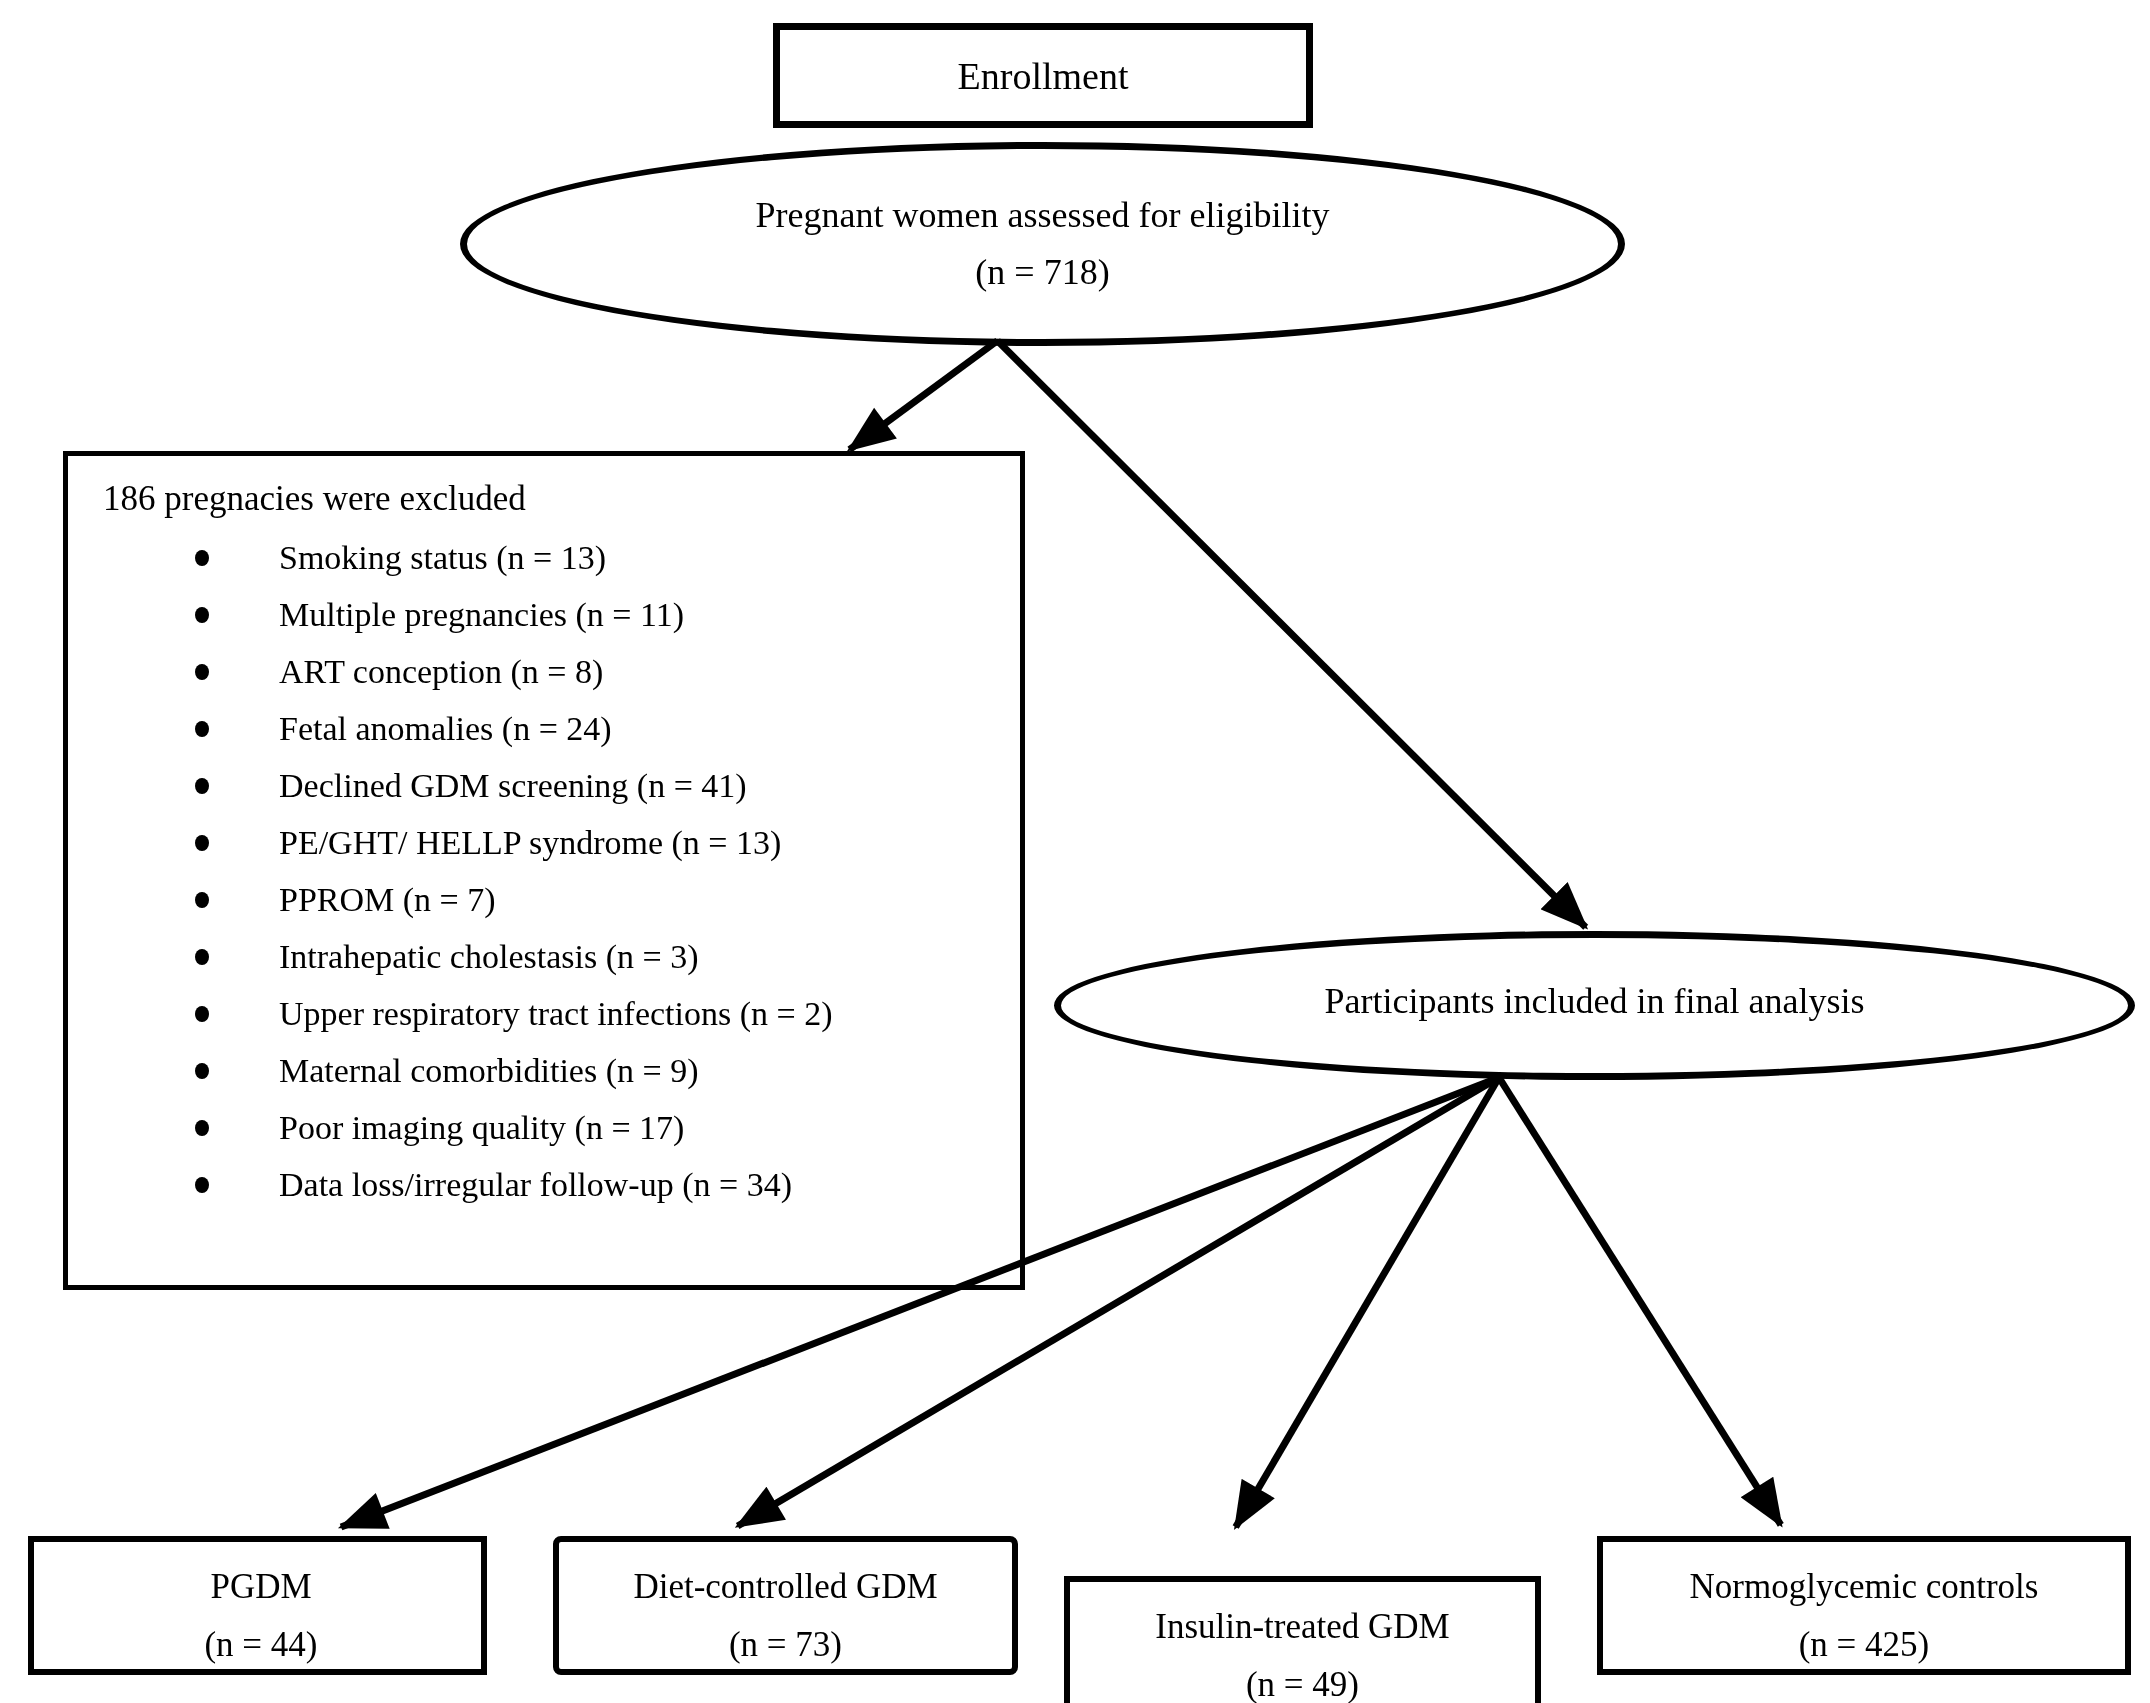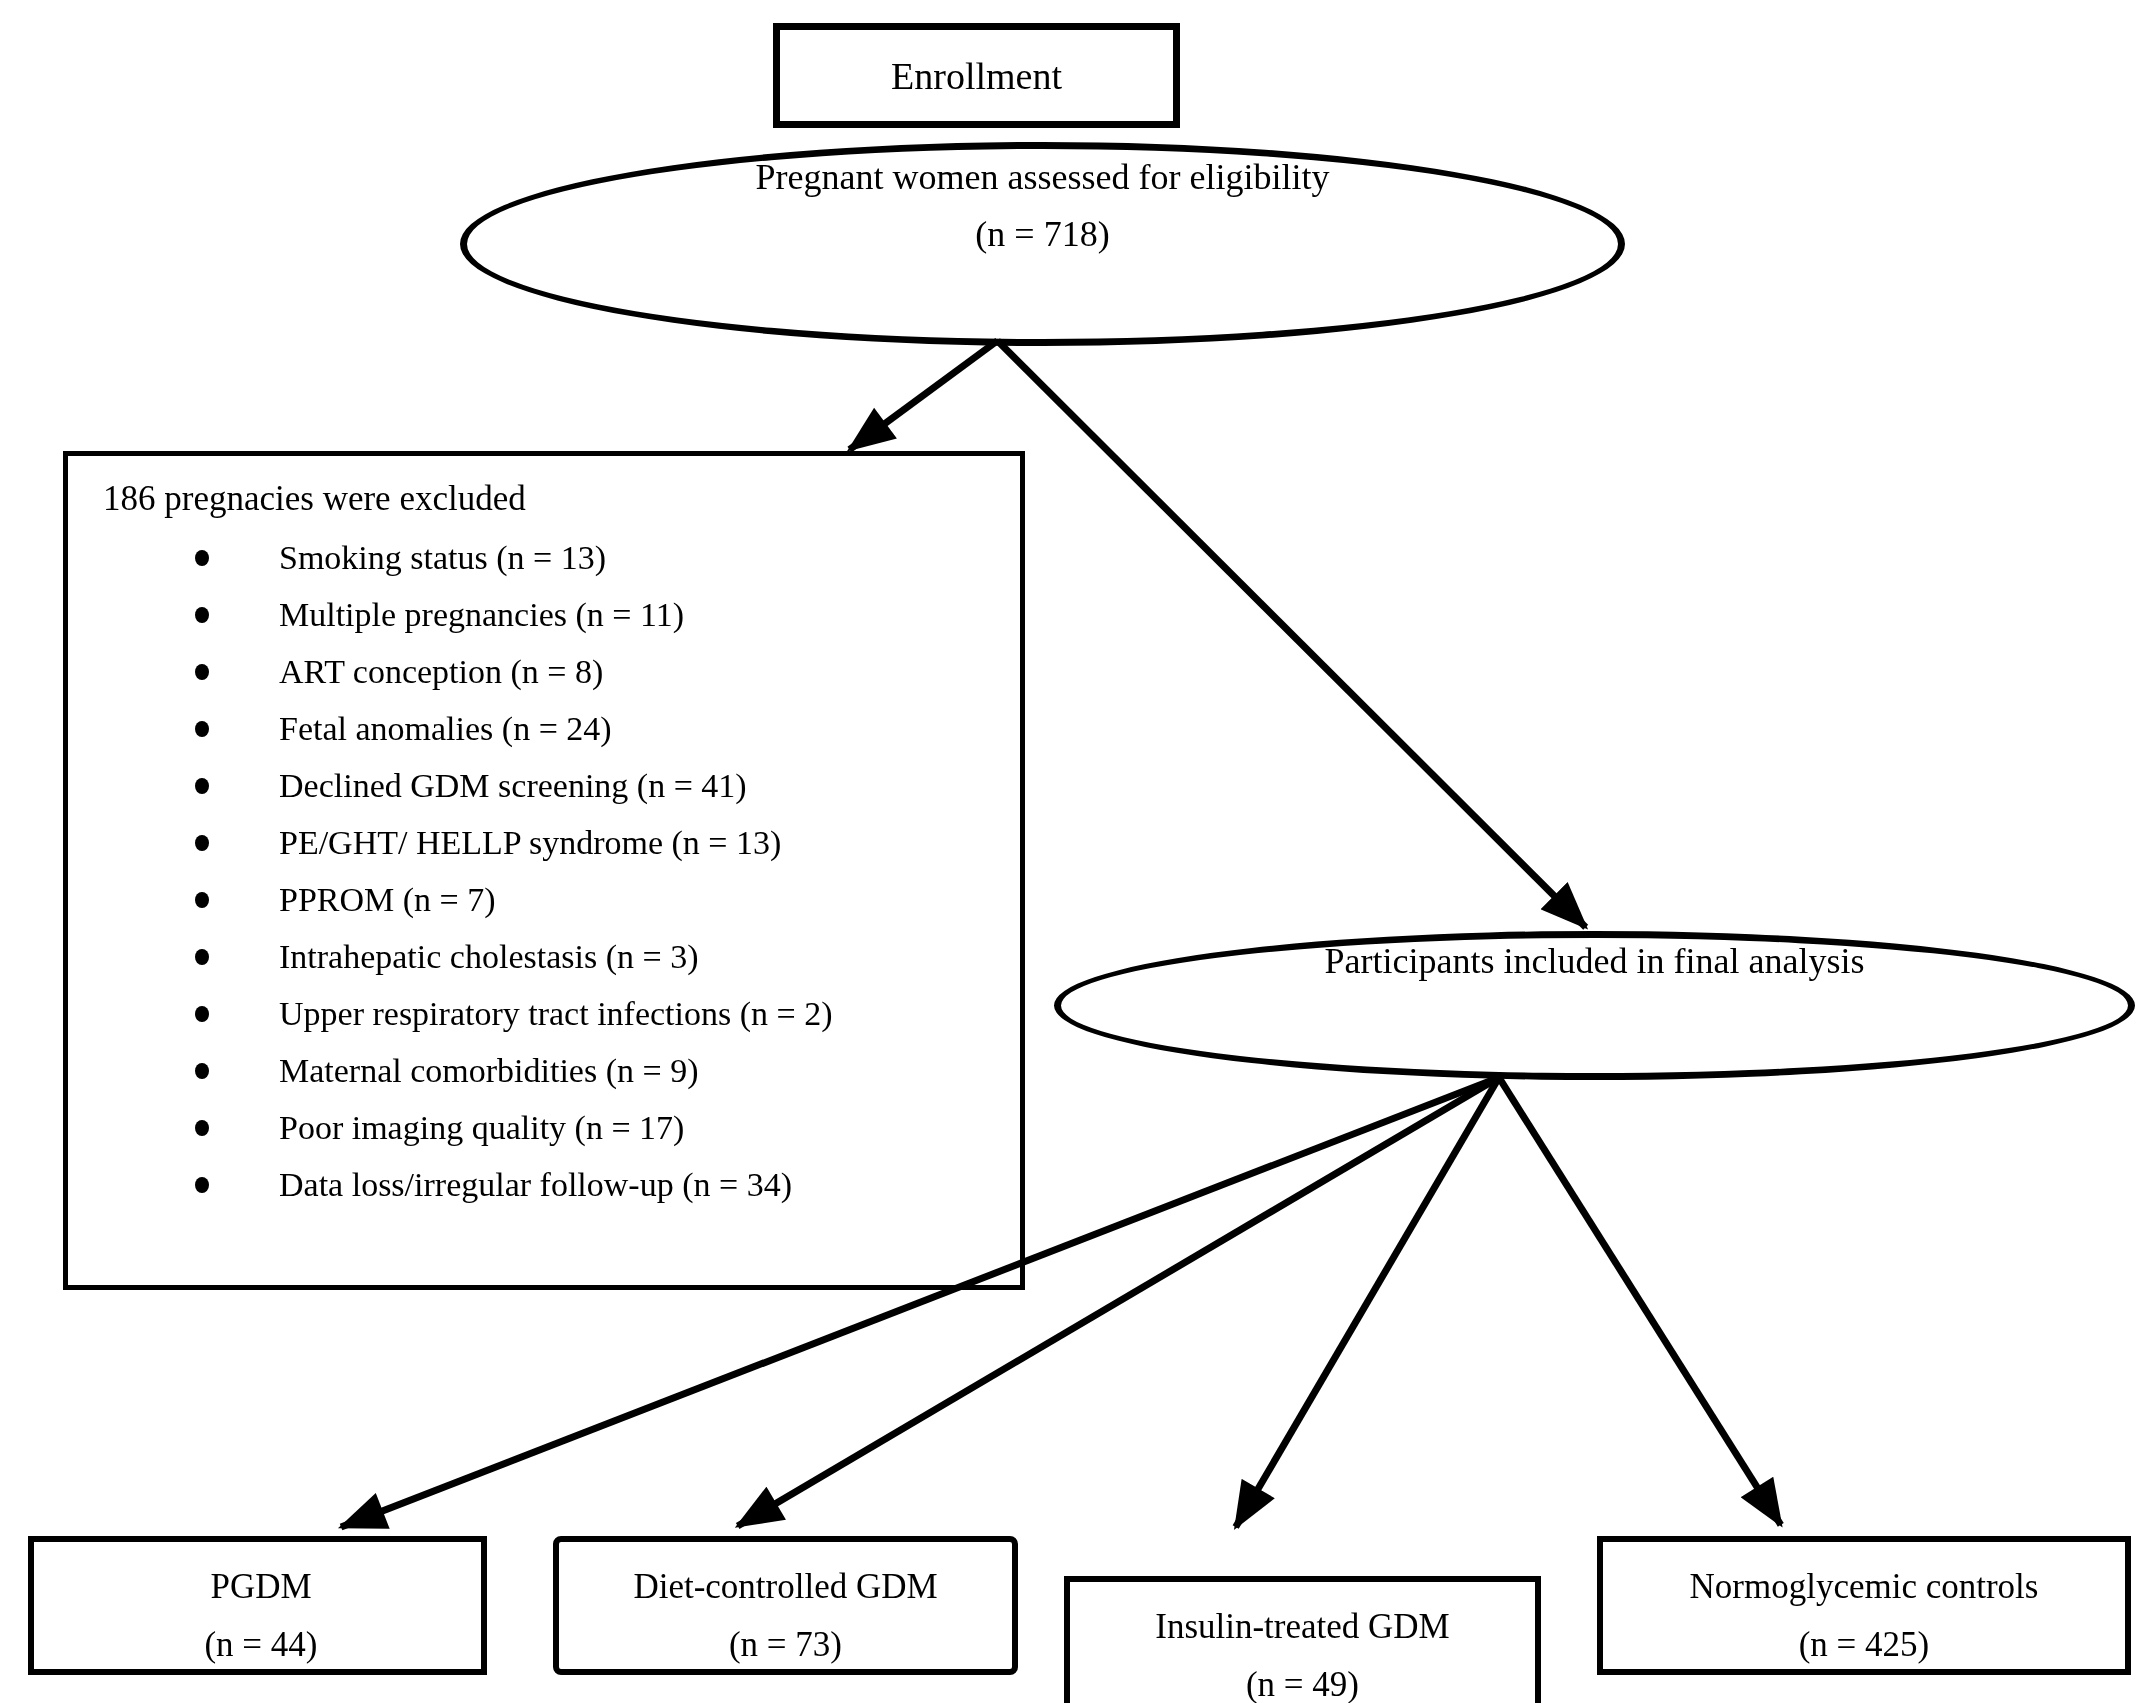--- a/index.html
+++ b/index.html
@@ -8,30 +8,30 @@
     background: #ffffff;
     font-family: "Liberation Serif", serif;
     color: #000000;
   }
   .canvas { position: relative; width: 2151px; height: 1703px; overflow: hidden; }
 
   .node { position: absolute; background: #ffffff; }
 
   
   .enrollment {
-    left: 773px; top: 23px; width: 407px; height: 105px;
+    left: 773px; top: 23px; width: 540px; height: 105px;
     border: 7.6px solid #000;
     display: flex; align-items: center; justify-content: center;
     font-size: 38px;
   }
 
   
   .ellipse {
     border: 7px solid #000; border-radius: 50%;
-    display: flex; flex-direction: column; align-items: center; 
+    display: flex; flex-direction: column; align-items: center; justify-content: center;
     text-align: center;
   }
   .ellipse-eligibility {
     left: 460px; top: 142px; width: 1165px; height: 204px;
     font-size: 36px; line-height: 57px;
   }
   .ellipse-final {
     left: 1054px; top: 931px; width: 1081px; height: 149px;
     font-size: 36px; line-height: 47px;
     padding-bottom: 8.2px;

